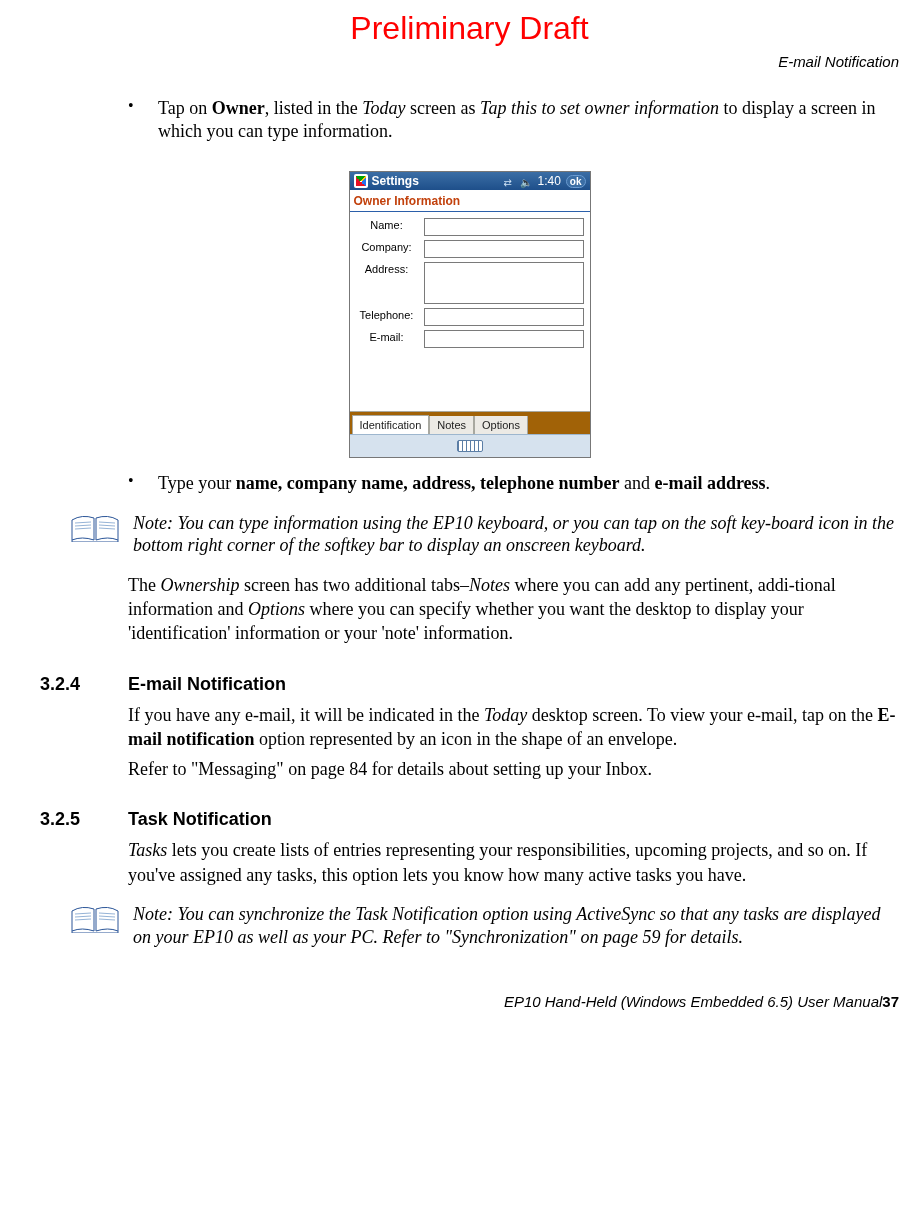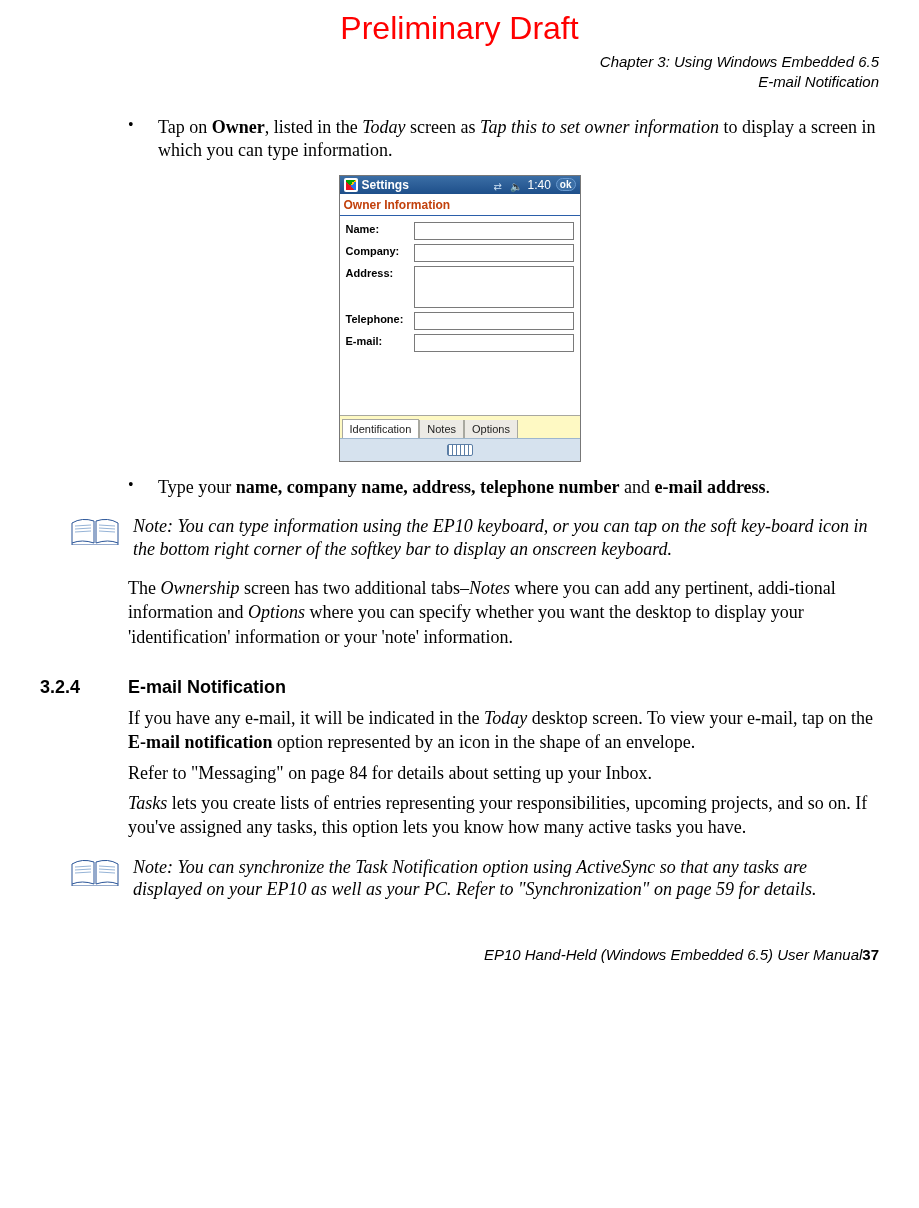--- a/index.html
+++ b/index.html
@@ -5,21 +5,21 @@
   body {
     margin: 0;
     padding: 0;
     background: #fff;
     font-family: "Times New Roman", Times, serif;
     font-size: 16px;
     color: #000;
     width: 919px;
   }
   .page {
-    padding: 0 40px 30px 40px;
+    padding: 0 20px 30px 40px;
     position: relative;
   }
   .draft-title {
     font-family: Arial, Helvetica, sans-serif;
     color: #ff0000;
     font-size: 32px;
     text-align: center;
     margin: 10px 0 5px 0;
     font-weight: normal;
   }
@@ -40,21 +40,21 @@
     width: 30px;
     flex-shrink: 0;
   }
   .bullet-text {
     flex: 1;
     line-height: 1.3;
     font-size: 18px;
   }
   .screenshot-wrap {
     text-align: center;
-    margin: 12px 0 14px 0;
+    margin: 28px 0 14px 0;
   }
   .screenshot {
     display: inline-block;
     width: 240px;
     border: 1px solid #777;
     background: #fff;
     text-align: left;
     font-family: Tahoma, Arial, sans-serif;
     font-size: 11px;
   }
@@ -120,43 +120,42 @@
     padding: 6px 6px 4px 6px;
     background: #fff;
   }
   .ss-field {
     display: flex;
     margin-bottom: 4px;
     align-items: flex-start;
   }
   .ss-label {
     width: 62px;
-    text-align: left;
+    text-align: center;
     font-size: 11px;
     color: #000;
     padding-right: 6px;
     padding-top: 1px;
-    font-weight: bold;
   }
   .ss-input {
     flex: 1;
     border: 1px solid #7a7a7a;
     height: 16px;
     background: #fff;
   }
   .ss-textarea {
     flex: 1;
     border: 1px solid #7a7a7a;
     height: 40px;
     background: #fff;
   }
   .ss-gap { height: 55px; }
   .ss-tabs {
     display: flex;
-    background: #fef9c3;
+    background: #a16207;
     border-top: 1px solid #a8a8a0;
     font-size: 11px;
     align-items: flex-end;
     height: 22px;
     padding-left: 2px;
   }
   .ss-tab {
     padding: 3px 7px 3px 7px;
     border-left: 1px solid #a8a8a0;
     border-right: 1px solid #a8a8a0;
@@ -236,21 +235,20 @@
   .bold { font-weight: bold; }
   .ital { font-style: italic; }
 </style>
 </head>
 <body>
 
 <div class="page">
   <div class="draft-title">Preliminary Draft</div>
 
   <div class="chapter-header">
-    <div>Chapter 3:  Using Windows Embedded 6.5</div>
     <div>E-mail Notification</div>
   </div>
 
   <div class="bullet-row">
     <div class="bullet-dot">•</div>
     <div class="bullet-text">
       <span>Tap on </span><span class="bold">Owner</span><span>, listed in the </span><span class="ital">Today</span><span> screen as </span><span class="ital">Tap this to set owner information</span><span> to display a screen in which you can type information.</span>
     </div>
   </div>
 
@@ -336,20 +334,24 @@
   <div class="section-header">
     <div class="section-num">3.2.4</div>
     <div>E-mail Notification</div>
   </div>
 
   <div class="body-para">
     <span>If you have any e-mail, it will be indicated in the </span><span class="ital">Today</span><span> desktop screen. To view your e-mail, tap on the </span><span class="bold">E-mail notification</span><span> option represented by an icon in the shape of an envelope.</span>
   </div>
   <div class="body-para">Refer to "Messaging" on page 84 for details about setting up your Inbox.</div>
 
+  <div class="section-header">
+    <div class="section-num">3.2.5</div>
+    <div>Task Notification</div>
+  </div>
 
   <div class="body-para">
     <span class="ital">Tasks</span><span> lets you create lists of entries representing your responsibilities, upcoming projects, and so on. If you've assigned any tasks, this option lets you know how many active tasks you have.</span>
   </div>
 
   <div class="note-row">
     <div class="book-icon-cell">
       <svg class="book-icon" viewBox="0 0 50 28">
         <path d="M2 6 Q12 0 24 4 L24 26 Q12 22 2 26 Z" fill="#fff" stroke="#2a5598" stroke-width="1"></path>
         <path d="M48 6 Q38 0 26 4 L26 26 Q38 22 48 26 Z" fill="#fff" stroke="#2a5598" stroke-width="1"></path>

